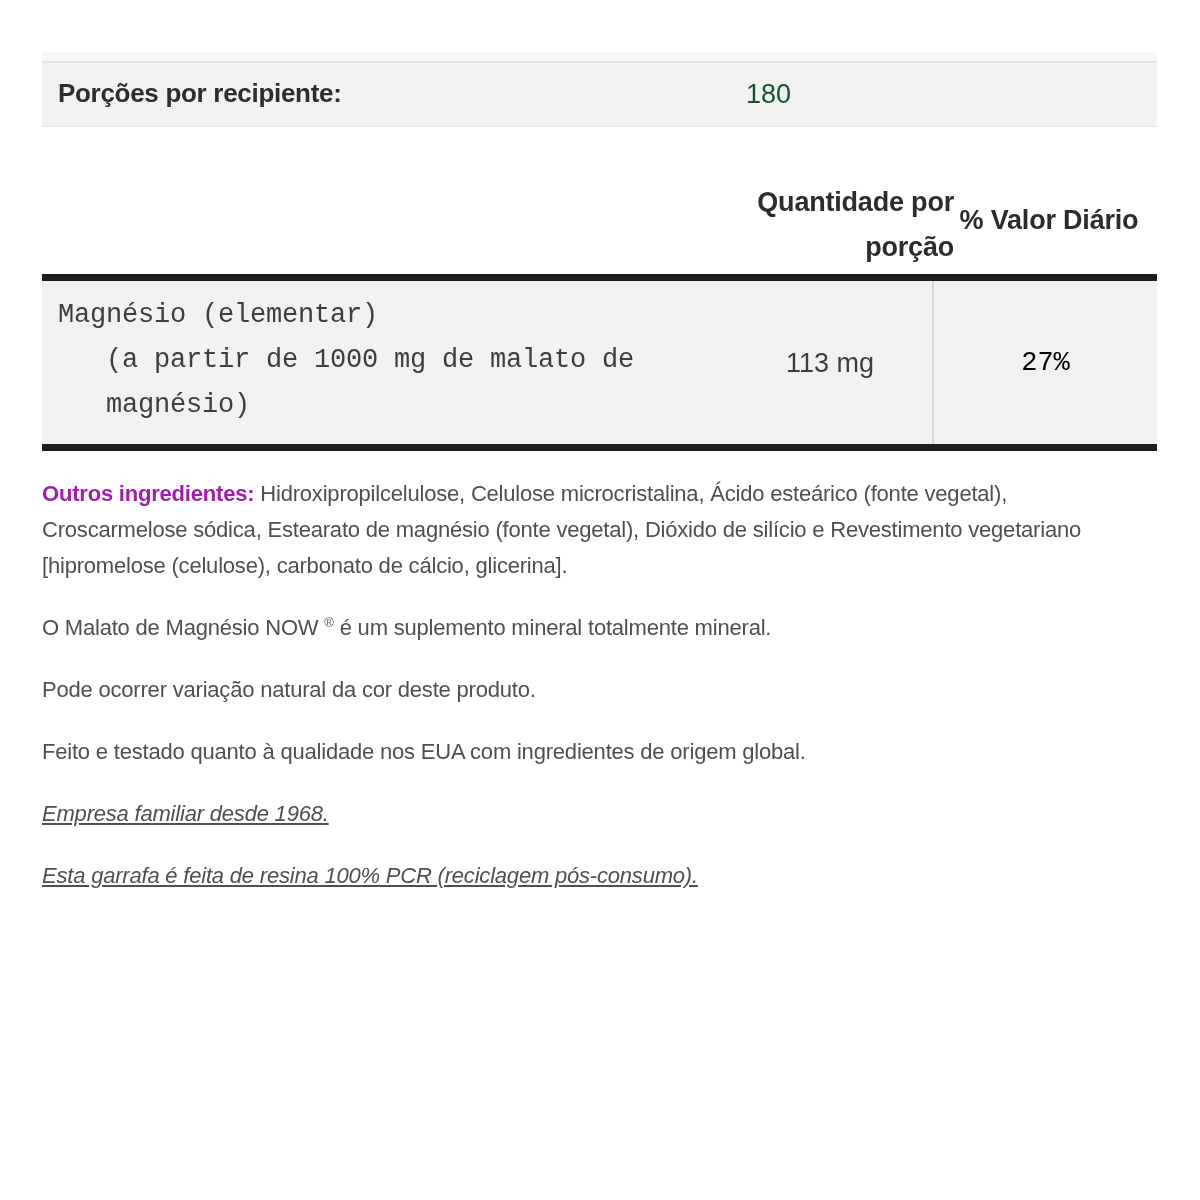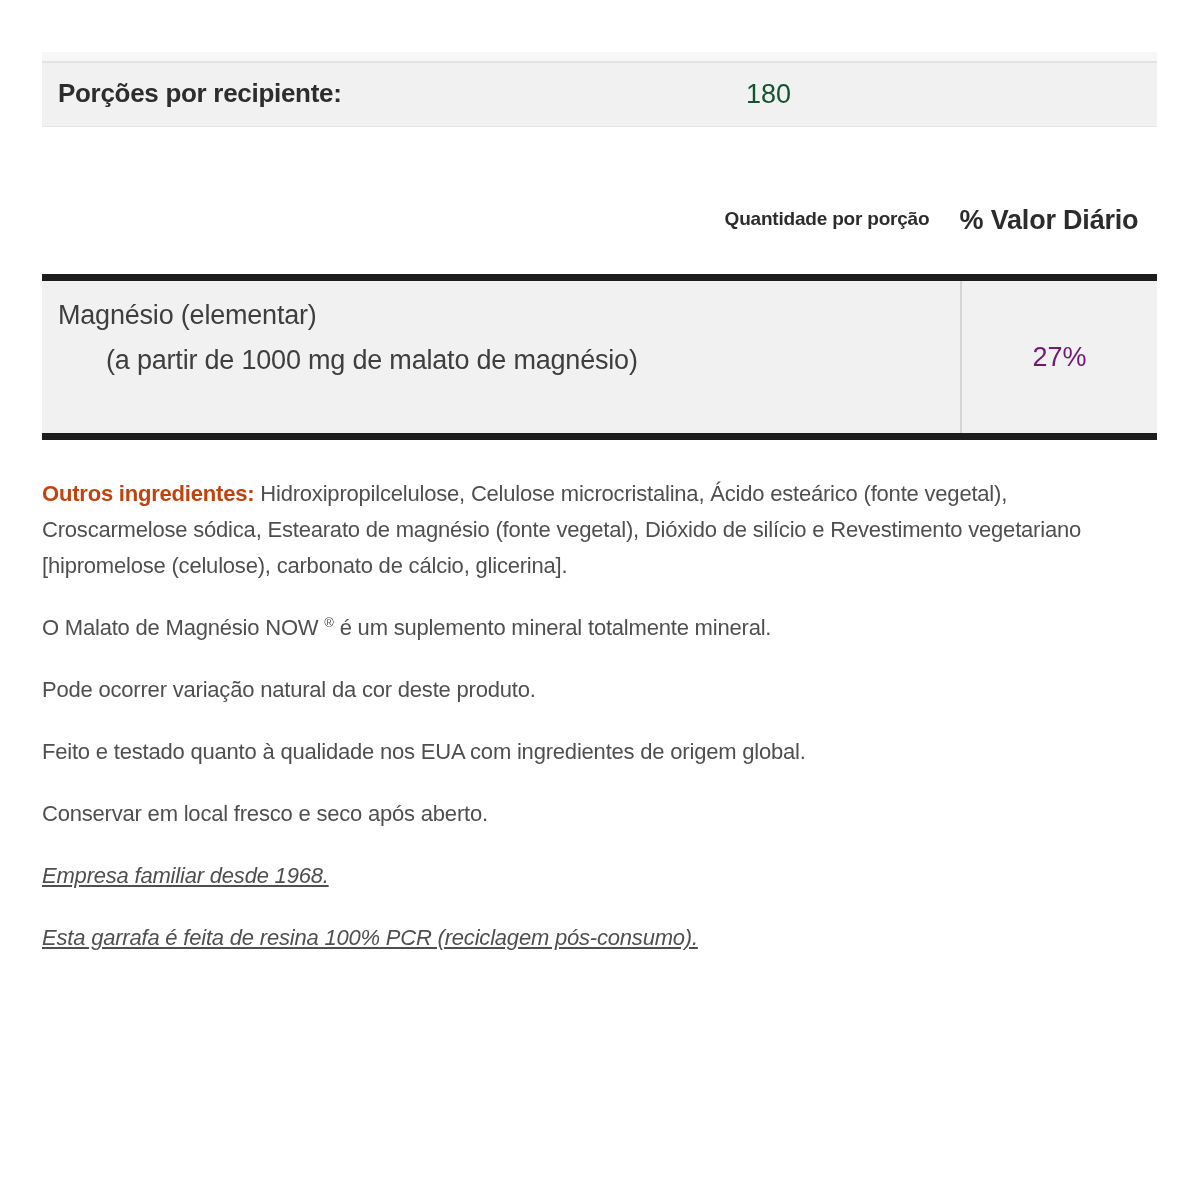--- a/index.html
+++ b/index.html
@@ -22,53 +22,53 @@
     padding-left: 16px; font-size: 26px; font-weight: bold; color: #2d2d2d;
     letter-spacing: -0.3px;
   }
   .servings-value {
     position: absolute; left: 704px; top: 50%; transform: translateY(-50%);
     font-size: 27px; color: #14532d;
   }
 
   
   .hdr { position: absolute; font-weight: bold; color: #2c2c2c; text-align: center; letter-spacing: -0.2px; }
-  .qty-hdr { left: 700px; top: 196px; width: 254px; font-size: 19px; line-height: 45px; }
+  .qty-hdr { left: 700px; top: 180px; width: 254px; font-size: 27px; line-height: 45px; text-align: right; }
   .dv-hdr  { left: 934px; top: 205px; width: 230px; font-size: 27px; line-height: 30px; }
 
   
   .facts-table {
     position: absolute; left: 42px; top: 274px; width: 1115px;
     border-top: 7px solid #1d1d1d; border-bottom: 7px solid #1d1d1d;
   }
   .facts-row {
     position: relative; display: flex; background: #f1f1f2; min-height: 152px;
   }
   .cell-name {
     flex: 1; padding: 12px 0 16px 16px;
-    font-size: 27px; line-height: 45px; color: #3e3e3e; letter-spacing: -0.2px;
+    font-size: 27px; line-height: 45px; color: #3e3e3e; letter-spacing: -0.2px; font-family: Liberation Mono, monospace;
   }
   .cell-name .sub { margin-left: 48px; max-width: 560px; }
   .cell-amount {
     position: absolute; left: 668px; top: 50%; transform: translateY(-50%);
     width: 240px; text-align: center; font-size: 27px; color: #3e3e3e;
   }
   .cell-divider { width: 2px; background: #d5d5d7; }
   .cell-dv {
-    width: 195px; display: flex; align-items: center; justify-content: center;
-    font-size: 27px; color: #701a75;
+    width: 223px; display: flex; align-items: center; justify-content: center;
+    font-size: 27px; color: #000000; font-family: Liberation Mono, monospace;
   }
 
   
   .notes {
     position: absolute; left: 42px; top: 476px; width: 1108px;
     font-size: 22px; line-height: 36px; color: #4f4f4f; letter-spacing: -0.2px;
   }
   .notes p { margin-bottom: 26px; }
-  .notes b { color: #c2410c; }
+  .notes b { color: #a21caf; }
   .notes .italic { font-style: italic; text-decoration: underline; }
   .notes sup { font-size: 13px; vertical-align: super; line-height: 0; }
 </style>
 </head>
 <body>
 
 <div class="sheet">
 
   <div class="top-bar">
     <div class="top-strip"></div>
@@ -82,34 +82,34 @@
   <div class="hdr dv-hdr">% Valor Diário</div>
 
   <div class="facts-table">
     <div class="facts-row">
       <div class="cell-name">
         <div>Magnésio (elementar)</div>
         <div class="sub">(a partir de 1000 mg de malato de magnésio)</div>
       </div>
       <div class="cell-divider"></div>
       <div class="cell-dv">27%</div>
+      <div class="cell-amount">113 mg</div>
     </div>
   </div>
 
   <div class="notes">
     <p><b>Outros ingredientes:</b> <span>Hidroxipropilcelulose, Celulose microcristalina, Ácido esteárico (fonte vegetal), Croscarmelose sódica, Estearato de magnésio (fonte vegetal), Dióxido de silício e Revestimento vegetariano [hipromelose (celulose), carbonato de cálcio, glicerina].</span></p>
 
 
 
     <p><span>O Malato de Magnésio NOW</span> <sup>®</sup> <span>é um suplemento mineral totalmente mineral.</span></p>
 
     <p><span>Pode ocorrer variação natural da cor deste produto.</span></p>
 
     <p><span>Feito e testado quanto à qualidade nos EUA com ingredientes de origem global.</span></p>
 
-    <p><span>Conservar em local fresco e seco após aberto.</span></p>
 
     <p class="italic"><span>Empresa familiar desde 1968.</span></p>
 
     <p class="italic"><span>Esta garrafa é feita de resina 100% PCR (reciclagem pós-consumo).</span></p>
   </div>
 
 </div>
 
 </body></html>

